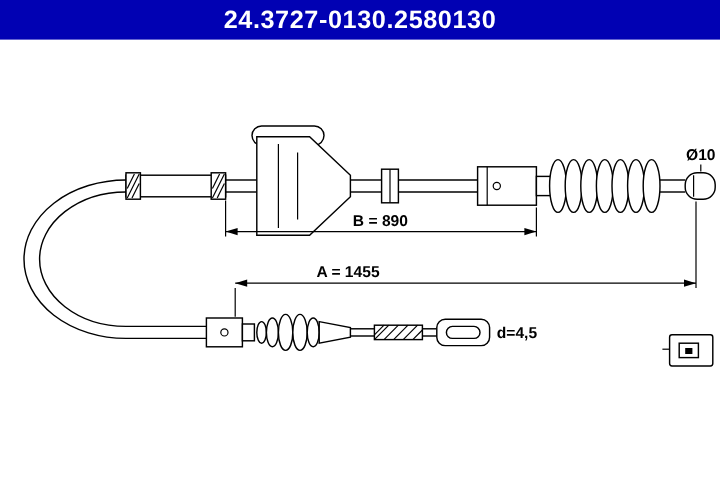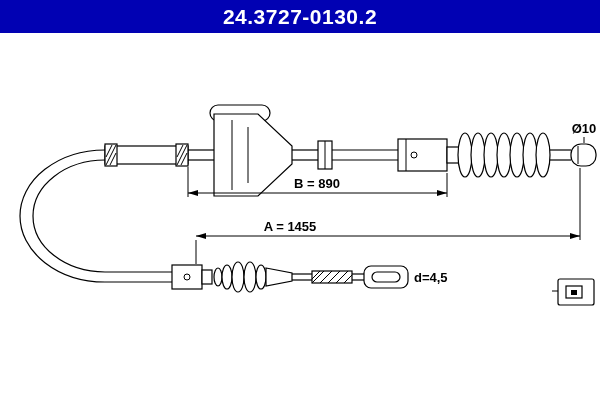--- a/index.html
+++ b/index.html
@@ -27,20 +27,21 @@
   .thin  { stroke: #000; stroke-width: 1; fill: none; }
   .dimline { stroke: #000; stroke-width: 1; fill: none; }
   .arrow { fill: #000; stroke: none; }
   .dim-text { font: bold 13px "Liberation Sans", sans-serif; fill: #000; }
 </style>
 </head>
 <body>
 
 <div class="header">
   <span>24.3727-0130.2</span>
+  <span>580130</span>
 </div>
 
 <svg class="drawing" width="600" height="400" viewBox="0 0 600 400">
 
   <g>
     <path class="cable" d="M105,150 A85,66 0 0 0 105,282"></path>
     <path class="cable" d="M105,160 A72,56 0 0 0 105,272"></path>
     <line class="cable" x1="105" y1="272" x2="172" y2="272"></line>
     <line class="cable" x1="105" y1="282" x2="172" y2="282"></line>
   </g>

